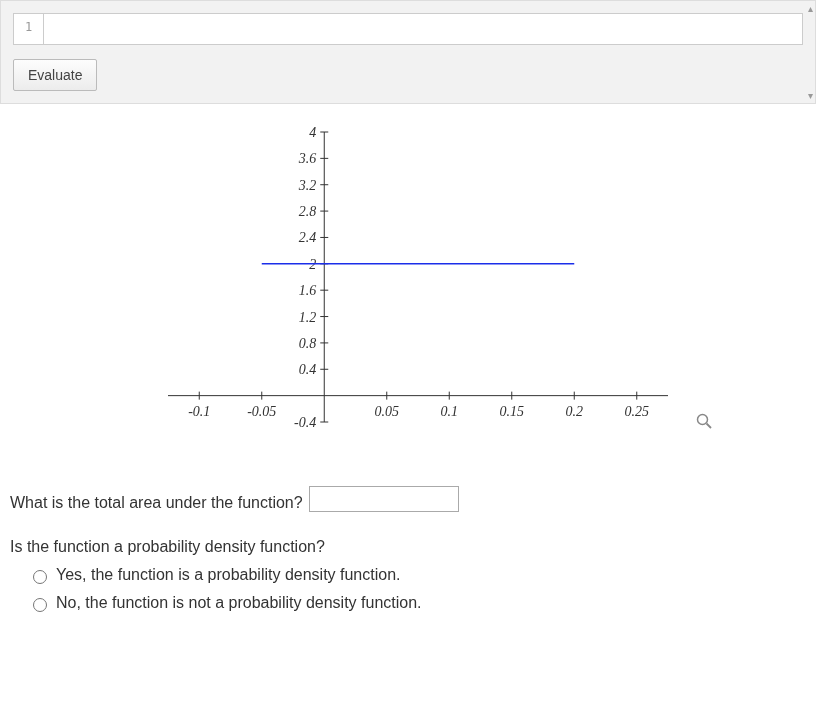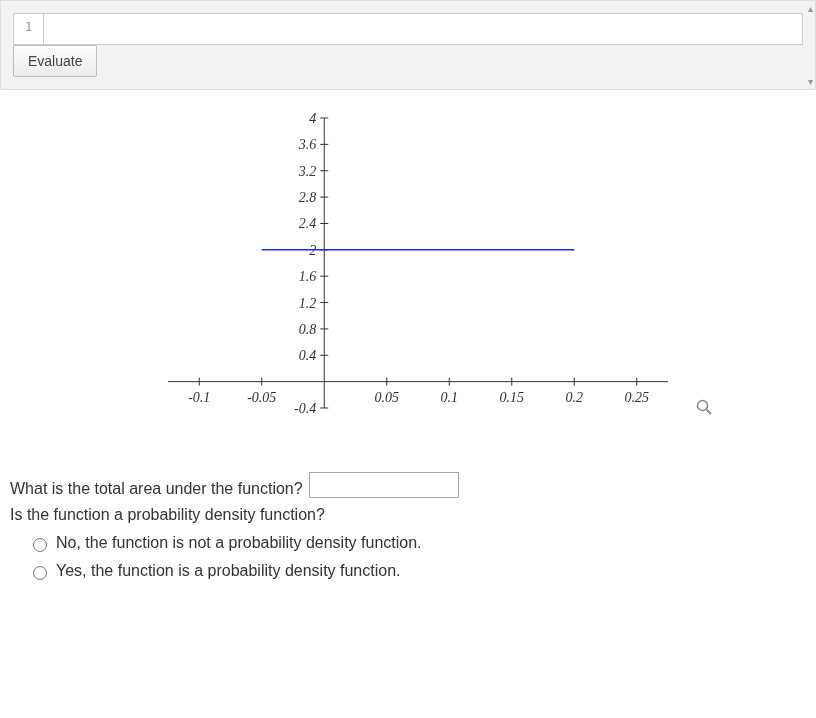--- a/index.html
+++ b/index.html
@@ -38,20 +38,21 @@
     flex: 1;
     background: #fff;
     border: 1px solid #ccc;
     height: 32px;
     padding: 4px 8px;
     font-family: monospace;
     font-size: 13px;
     outline: none;
   }
   .eval-btn {
+    margin-top: 14px;
     background: linear-gradient(#fdfdfd,#ececec);
     border: 1px solid #bbb;
     border-radius: 2px;
     padding: 7px 14px;
     font-size: 14px;
     color: #444;
     cursor: pointer;
   }
   .scroll-handle {
     position: absolute;
@@ -100,21 +101,21 @@
     gap: 6px;
   }
   .answer-input {
     border: 1px solid #aaa;
     height: 26px;
     width: 150px;
     padding: 2px 6px;
     font-size: 14px;
   }
   .pdf-question {
-    margin-top: 8px;
+    margin-top: 26px;
     font-size: 16px;
   }
   .radio-row {
     margin-top: 10px;
     margin-left: 18px;
     display: flex;
     align-items: center;
     gap: 6px;
     font-size: 16px;
   }
@@ -187,20 +188,20 @@
   </div>
 
   <div class="question-row">
     <span>What is the total area under the function?</span>
     <input class="answer-input" type="text" value="" style="">
   </div>
 
   <div class="pdf-question">Is the function a probability density function?</div>
   <label class="radio-row">
     <input type="radio" name="pdf" style="">
-    <span>No, the function is not a probability density function.</span>
+    <span>Yes, the function is a probability density function.</span>
   </label>
   <label class="radio-row">
     <input type="radio" name="pdf" style="">
-    <span>Yes, the function is a probability density function.</span>
+    <span>No, the function is not a probability density function.</span>
   </label>
 
 </div>
 
 </body></html>

